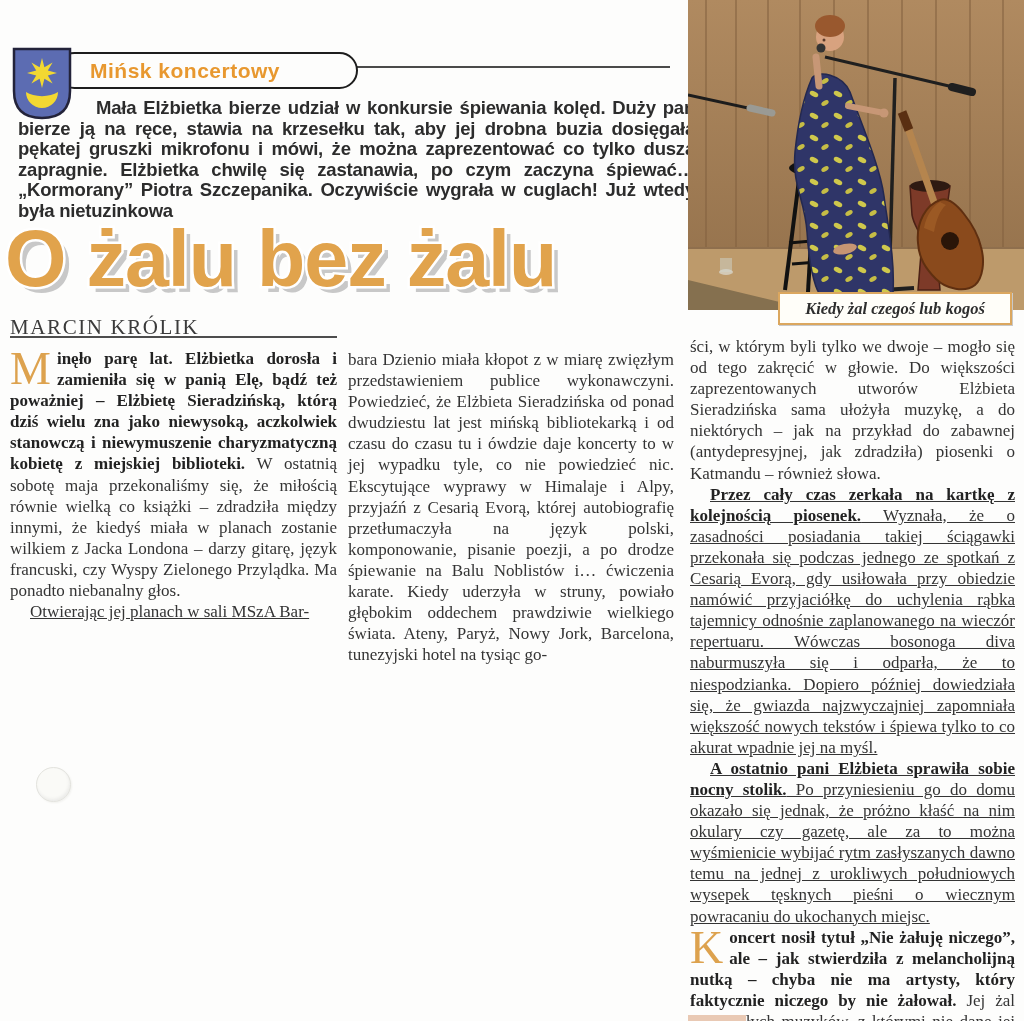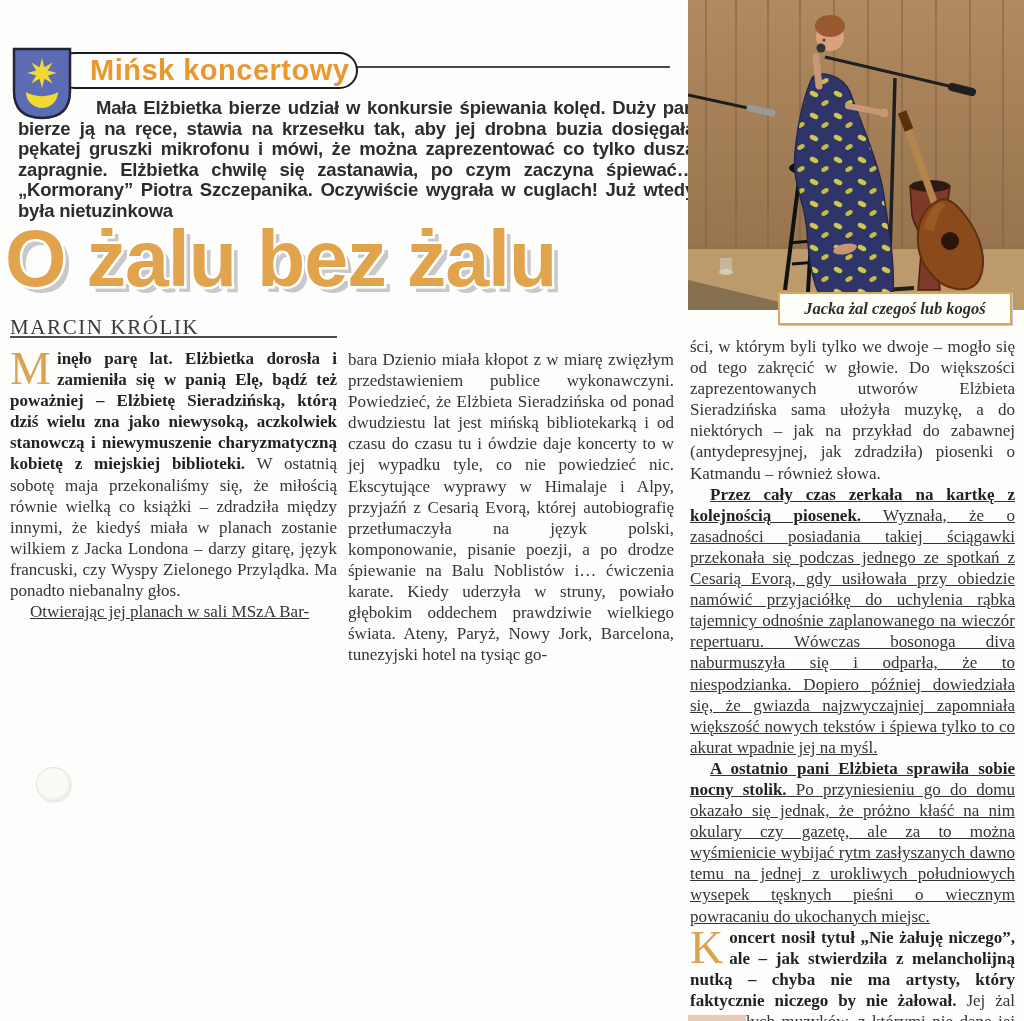--- a/index.html
+++ b/index.html
@@ -2,21 +2,21 @@
 <html><head>
 <meta charset="utf-8">
 <style>
   html,body{margin:0;padding:0;}
   body{background:#ffffff;font-family:"Liberation Serif",serif;}
   .page{position:relative;width:1024px;height:1021px;background:#fdfdfc;overflow:hidden;}
 
   
   .crest{position:absolute;left:12px;top:47px;z-index:3;}
   .capsule{position:absolute;left:56px;top:52px;width:298px;height:33px;border:2.5px solid #1d1d1d;border-radius:19px;background:#fdfdfc;z-index:2;display:flex;align-items:center;}
-  .capsule span{margin-left:32px;font-family:"Liberation Sans",sans-serif;font-weight:bold;font-size:29px;letter-spacing:0.5px;color:#e8982f;white-space:nowrap;}
+  .capsule span{margin-left:32px;font-family:"Liberation Sans",sans-serif;font-weight:bold;font-size:21px;letter-spacing:0.5px;color:#e8982f;white-space:nowrap;}
   .rule-ext{position:absolute;left:356px;top:66px;width:314px;height:2px;background:#4a4a4a;z-index:1;}
 
   
   .lead{position:absolute;left:10px;top:90px;width:677px;margin:8px;font-family:"Liberation Sans",sans-serif;font-weight:bold;font-size:18.5px;line-height:20.6px;letter-spacing:-0.2px;color:#2c2c2c;text-align:justify;text-indent:78px;}
 
   
   .headline{position:absolute;left:2px;top:208px;}
   .hl-shadow{fill:#bfbfbf;opacity:0.85;}
   .hl-main{fill:#e1a34c;stroke:#ffffff;stroke-width:5px;paint-order:stroke;}
   .hl-t{font-family:"Liberation Sans",sans-serif;font-weight:bold;font-size:79px;letter-spacing:-1px;}
@@ -154,19 +154,19 @@
 
       <line x1="247" y1="205" x2="220" y2="128" stroke="#b5854e" stroke-width="7"></line>
       <line x1="221" y1="130" x2="214" y2="112" stroke="#5a2f12" stroke-width="9"></line>
       <path d="M252,200 C238,205 228,222 230,243 C231,259 238,269 248,279 C258,289 277,293 287,285 C295,278 297,261 293,247 C290,234 284,224 276,214 C268,204 260,197 252,200 Z" fill="#8a4a1c" stroke="#5f2f10" stroke-width="2"></path>
       <circle cx="262" cy="241" r="9" fill="#2a1508"></circle>
       <path d="M252,202 C245,206 238,216 236,228 L246,232 C248,220 252,210 258,205 Z" fill="#a35f28" opacity="0.7"></path>
     </svg>
   </div>
 
   <div class="caption">
-    <span>Jacka żal czegoś lub kogoś</span>
+    <span>Kiedy żal czegoś lub kogoś</span>
   </div>
 
   <div class="hole"></div>
   <div class="sliver"></div>
 
 </div>
 
 </body></html>

